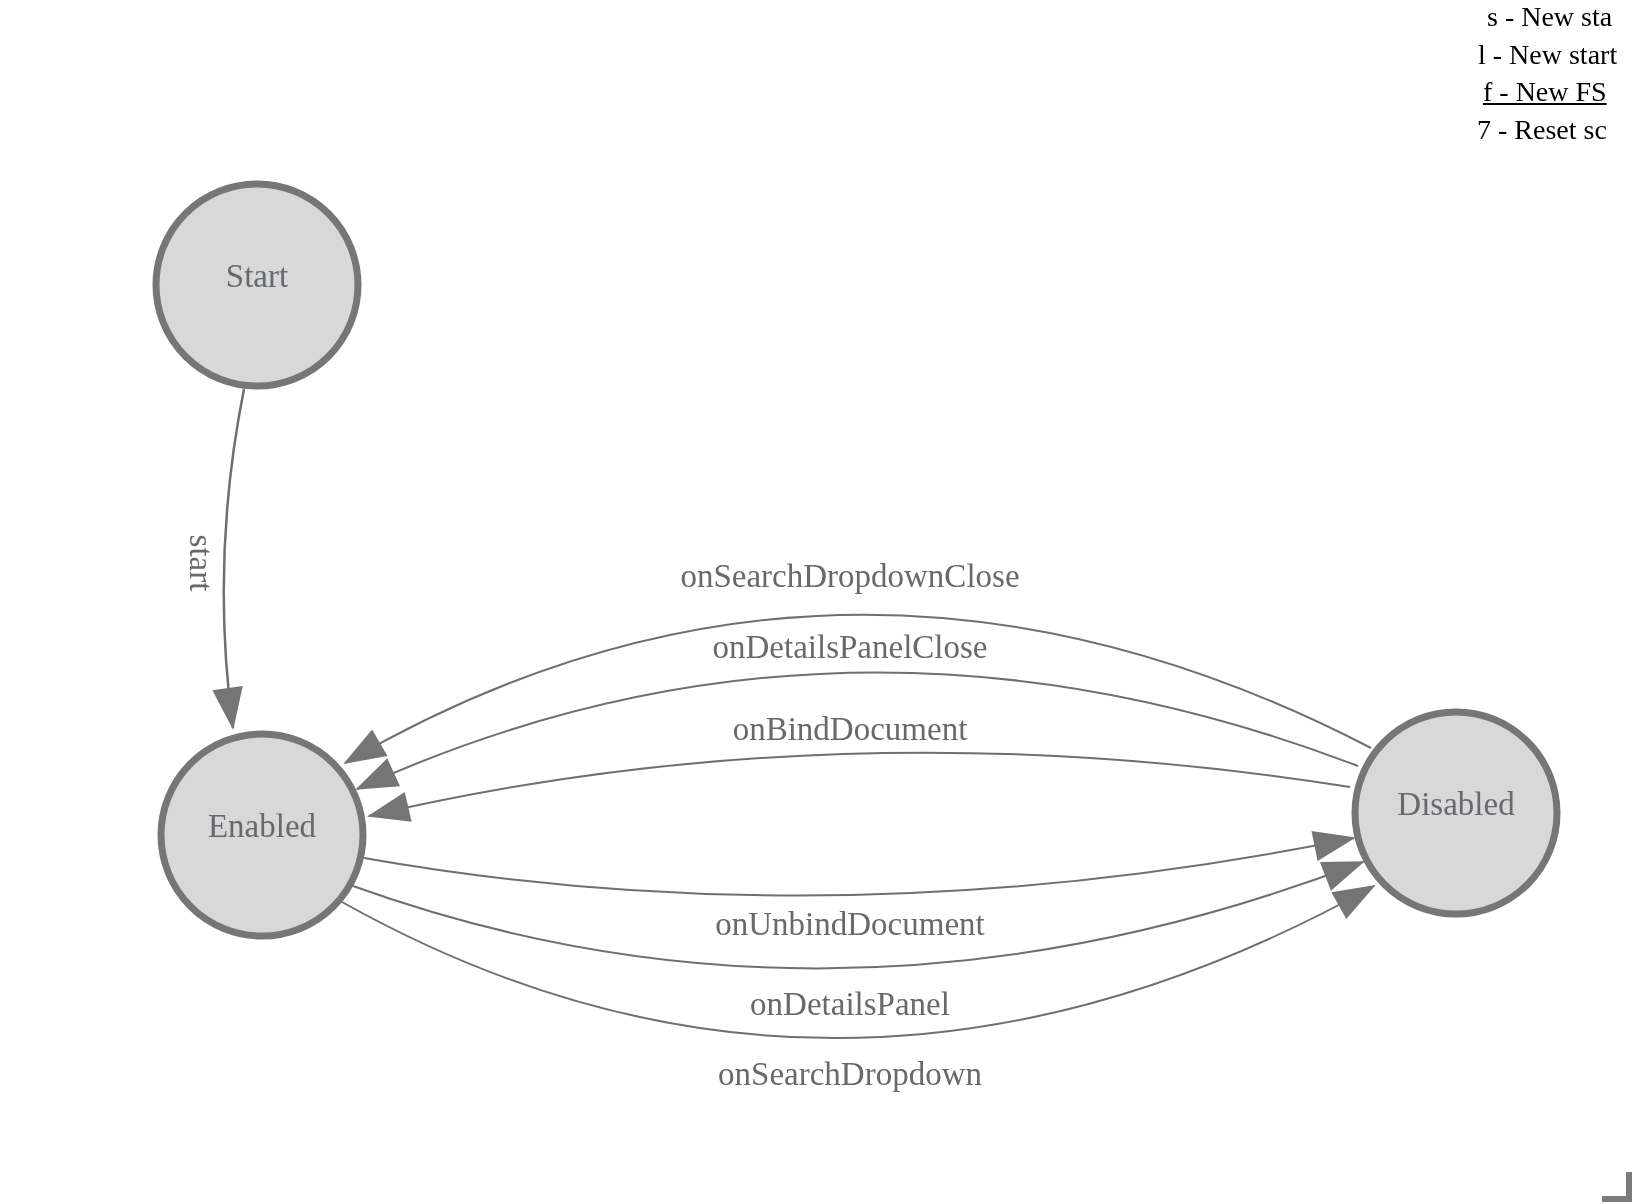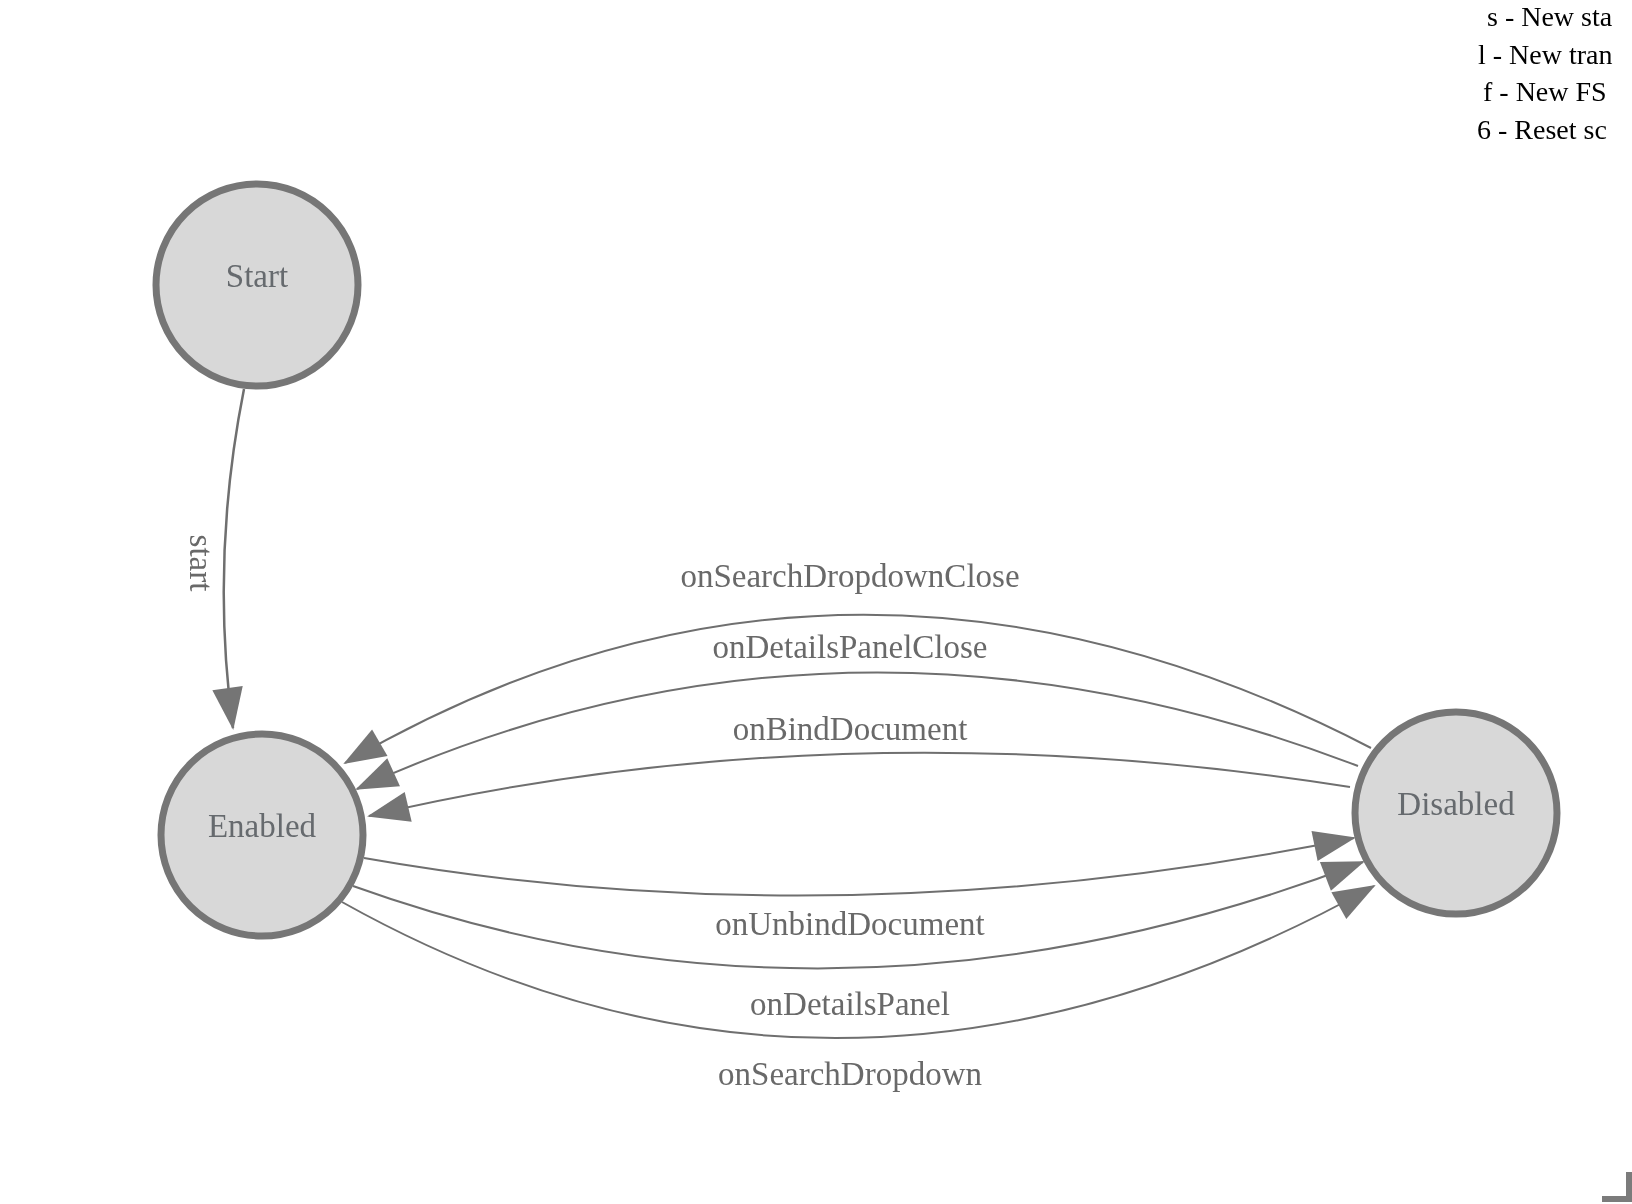--- a/index.html
+++ b/index.html
@@ -73,23 +73,23 @@
     </g>
 
     <g>
       <circle class="state-circle" cx="1456" cy="813" r="101"></circle>
       <text class="state-label" x="1456" y="815">Disabled</text>
     </g>
   </svg>
 
   <div>
     <div class="legend-line" style="left:1487px;top:3px;">s - New sta</div>
-    <div class="legend-line" style="left:1478px;top:41px;">l - New tran</div>
-    <div class="legend-line" style="left:1483px;top:78px;">f - New FS</div>
-    <div class="legend-line" style="left:1477px;top:116px;">6 - Reset sc</div>
+    <div class="legend-line" style="left:1478px;top:41px;">l - New start</div>
+    <div class="legend-line" style="left:1483px;top:78px;text-decoration:underline;">f - New FS</div>
+    <div class="legend-line" style="left:1477px;top:116px;">7 - Reset sc</div>
   </div>
 
   <div>
     <div class="corner-bar" style="left:1626px;top:1172px;width:6px;height:30px;"></div>
     <div class="corner-bar" style="left:1602px;top:1196px;width:30px;height:6px;"></div>
   </div>
 
 </div>
 
 </body></html>

